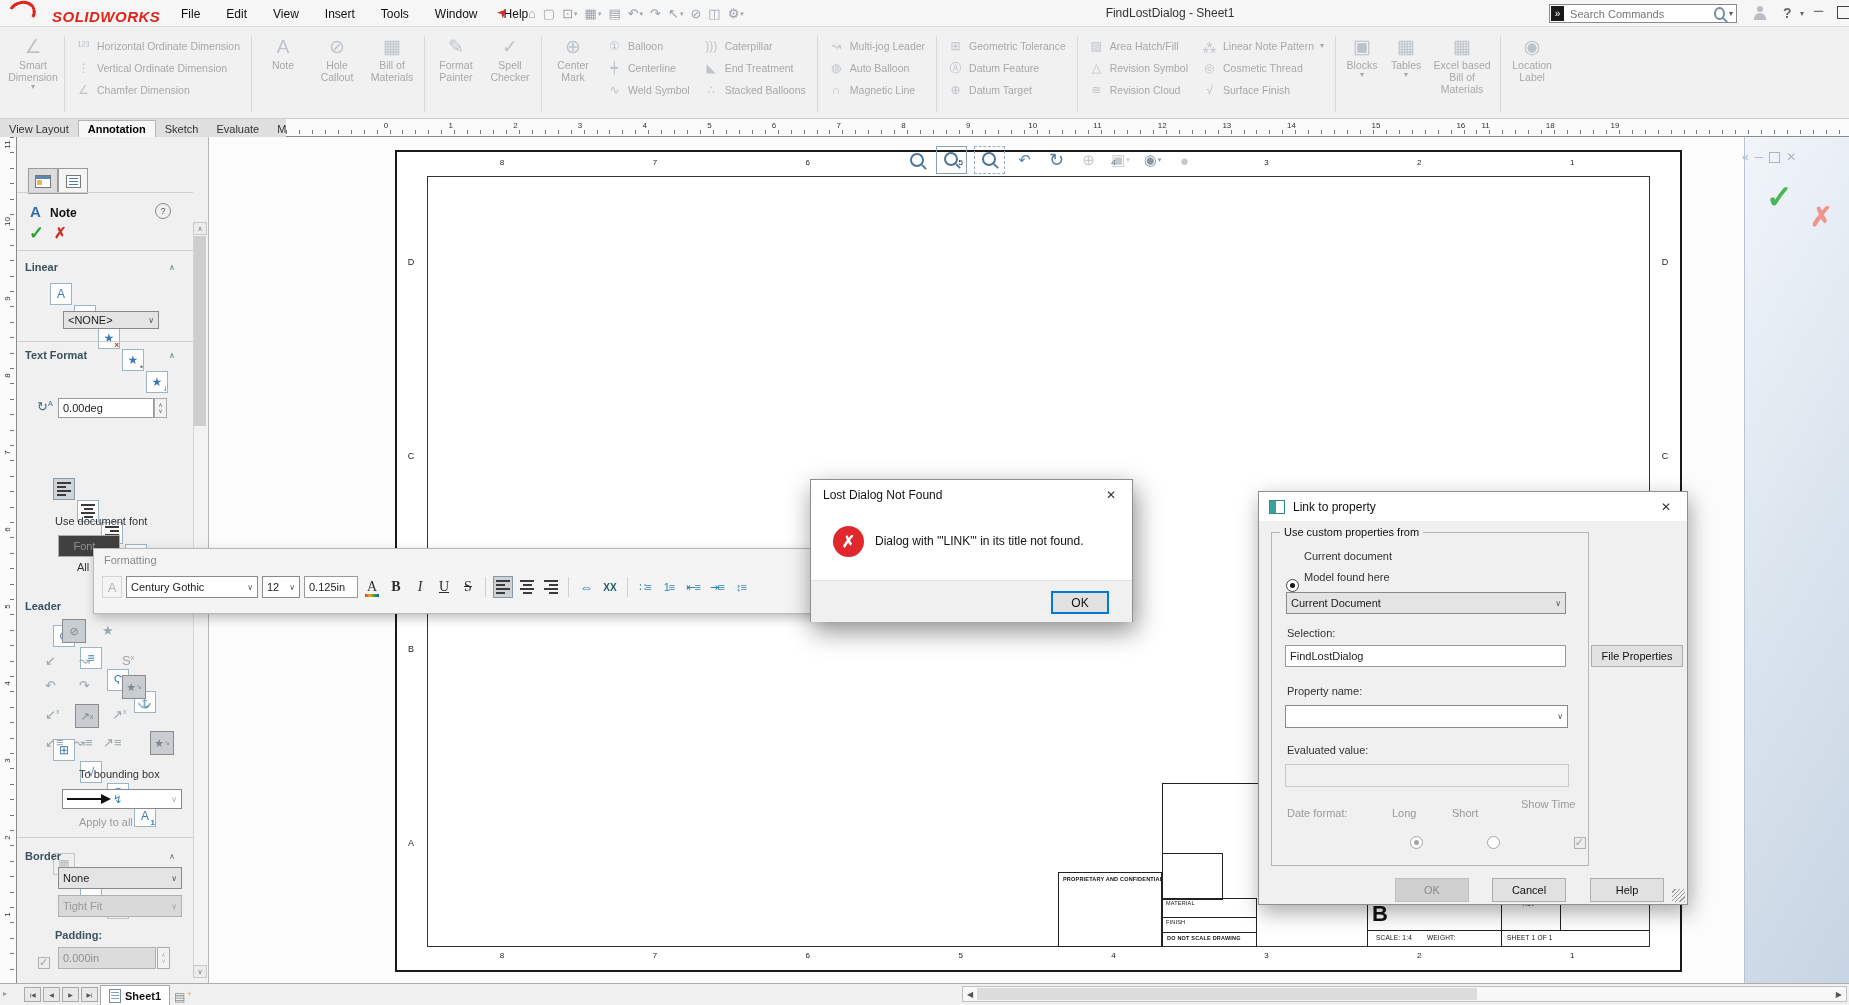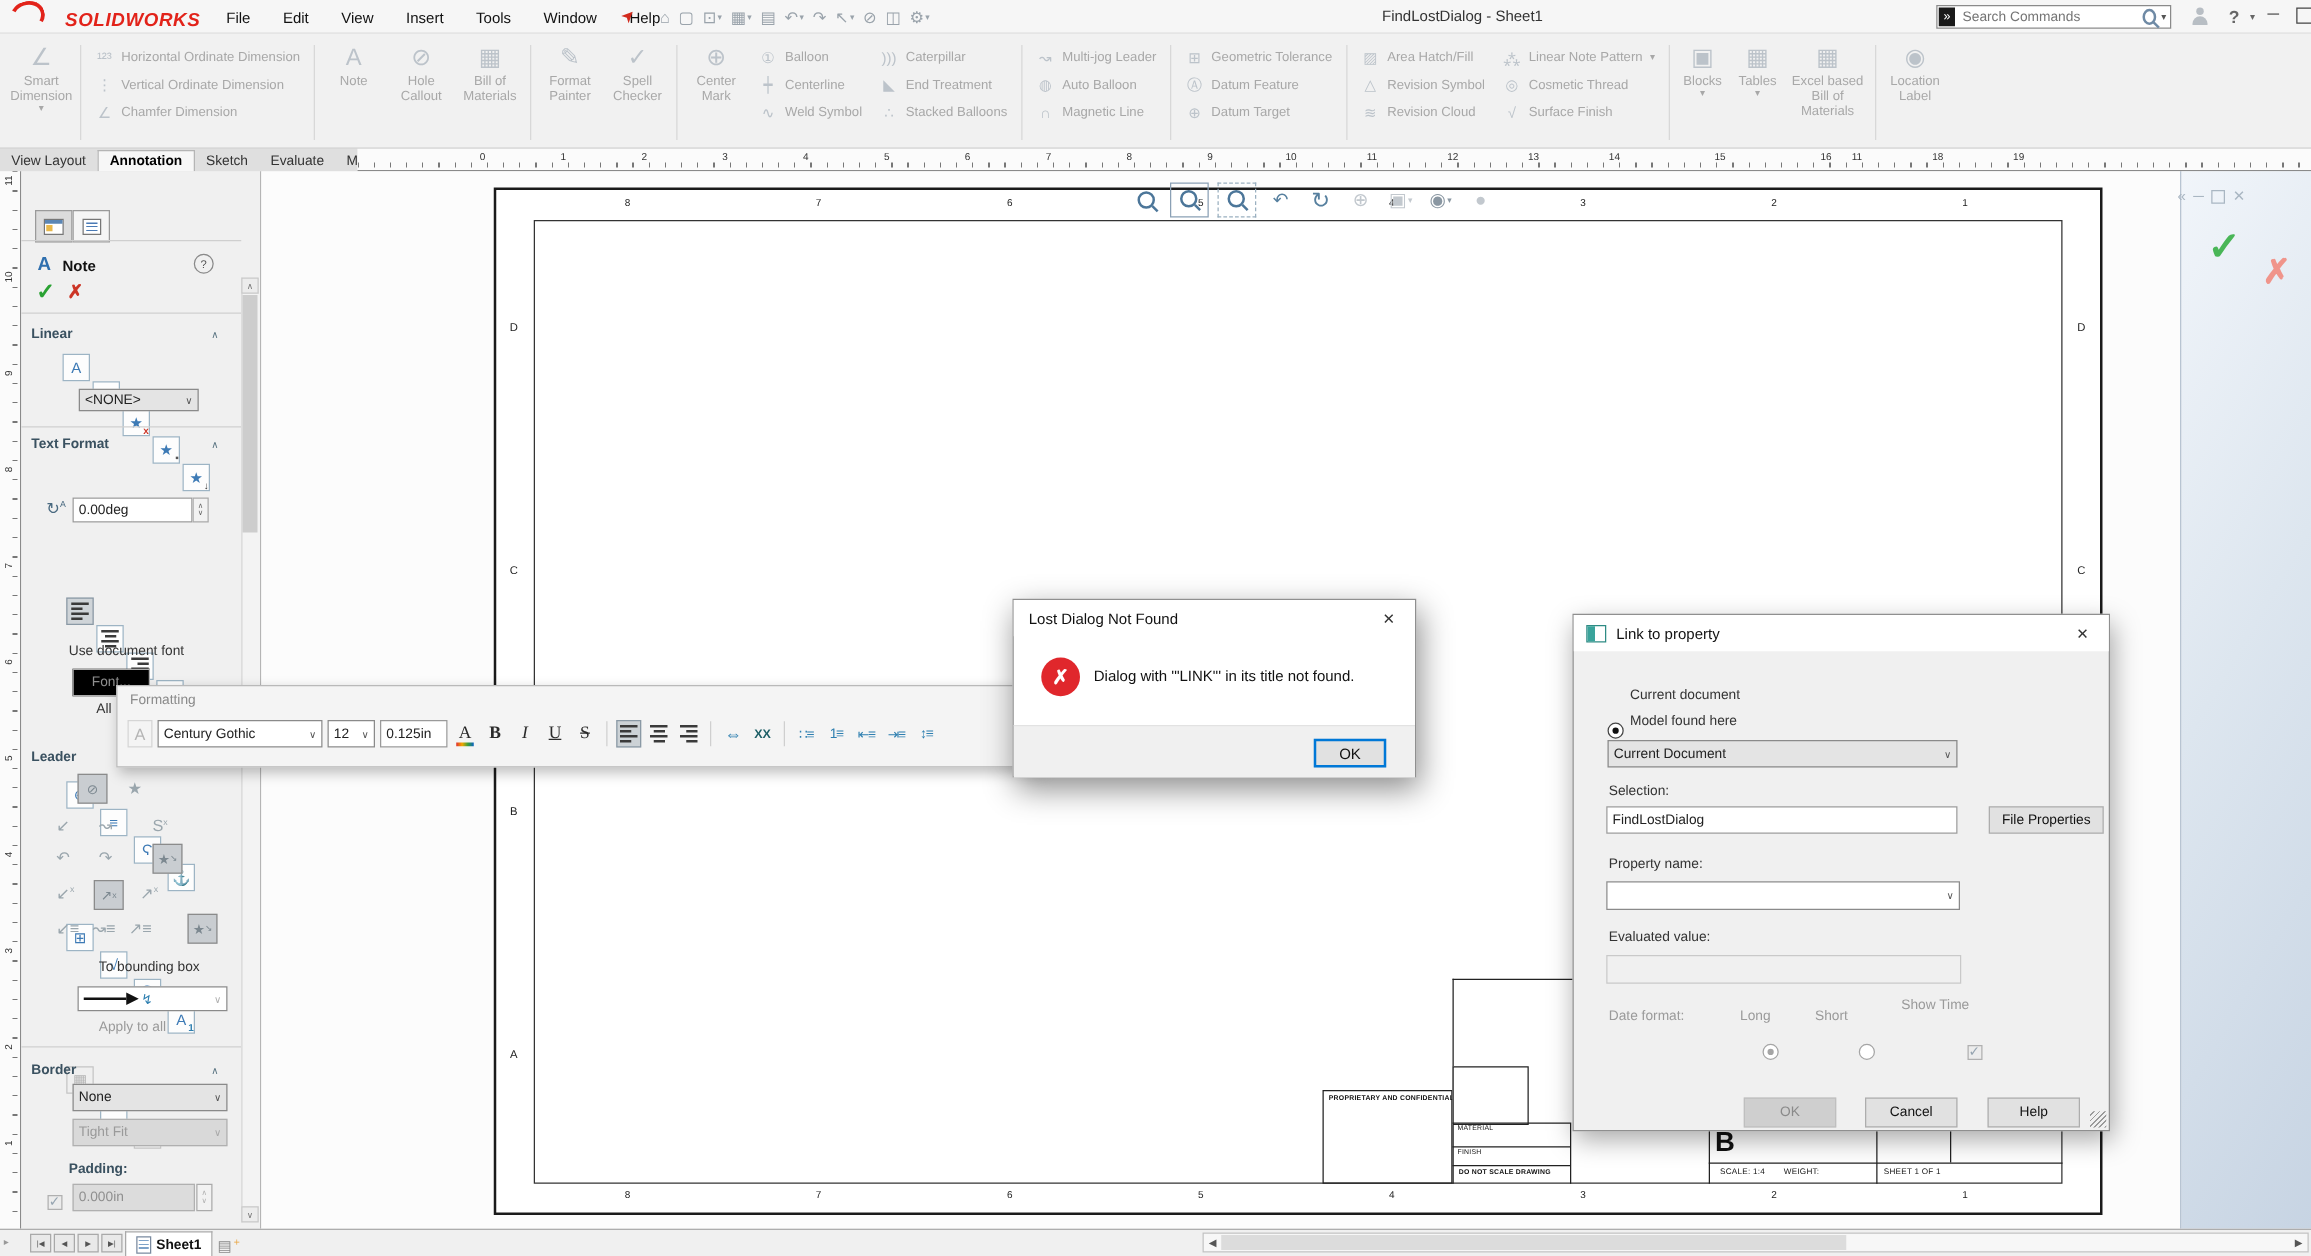--- a/index.html
+++ b/index.html
@@ -485,21 +485,21 @@
   <div class="a pbtn" style="left:117px;top:290px">⚓</div>
   <div class="a pbtn" style="left:36px;top:316px">⊞</div>
   <div class="a pbtn" style="left:63px;top:316px">√</div>
   <div class="a pbtn" style="left:90px;top:316px">Ⓐ</div>
   <div class="a pbtn" style="left:117px;top:316px">A<span class="badge" style="color:#2e7fb0">1</span></div>
   <div class="a pbtn gray" style="left:36px;top:342px">▦</div>
   <div class="a pbtn" style="left:63px;top:342px;font-size:8px">Abc</div>
   <div class="a pbtn gray" style="left:90px;top:342px">◰</div>
   <span class="a cb checked dis" style="left:21px;top:378px"></span>
   <span class="a lbl" style="left:38px;top:378px">Use document font</span>
-  <div class="a btn" style="left:41px;top:398px;width:62px;height:22px;background:#000000;color:#8f8f8f">Font...</div>
+  <div class="a btn" style="left:41px;top:398px;width:62px;height:22px;background:#404040;color:#8f8f8f">Font...</div>
   
   <span class="a lbl" style="left:60px;top:424px">All</span>
 
   <span class="a hdr" style="left:8px;top:463px">Leader</span>
   <span class="a chev" style="left:152px;top:465px">∧</span>
   <div class="a lsel" style="left:45px;top:482px">⊘</div>
   <span class="a lico" style="left:85px;top:486px">★</span>
   <span class="a lico" style="left:28px;top:516px">↙</span>
   <span class="a lico" style="left:62px;top:516px">↝</span>
   <span class="a lico" style="left:105px;top:516px">S<sup>x</sup></span>
@@ -727,20 +727,23 @@
   <div class="a errfoot"></div>
   <div class="a btn focus" style="left:240px;top:111px;width:58px;height:23px">OK</div>
 </div>
 
 <div id="linkdlg" class="a dlg">
   <div class="dtitle">
     <span class="lnkico" style="margin-left:10px"></span>
     <span class="txt" style="margin-left:8px">Link to property</span>
     <span class="dclose">✕</span>
   </div>
+  <div class="a grpbox">
+    <span class="grplbl">Use custom properties from</span>
+  </div>
   <span class="a rad sel" style="left:27px;top:57px"></span>
   <span class="a lbl" style="left:45px;top:58px">Current document</span>
   <span class="a rad" style="left:27px;top:78px"></span>
   <span class="a lbl" style="left:45px;top:79px">Model found here</span>
   <div class="a combo grayface" style="left:27px;top:100px;width:280px;height:22px">
     <span>Current Document</span>
       <span class="cv">∨</span>
   </div>
   <span class="a lbl" style="left:28px;top:135px">Selection:</span>
   <input class="a tinput" style="left: 26px; top: 153px; width: 281px; height: 22px;" readonly="" value="FindLostDialog">

